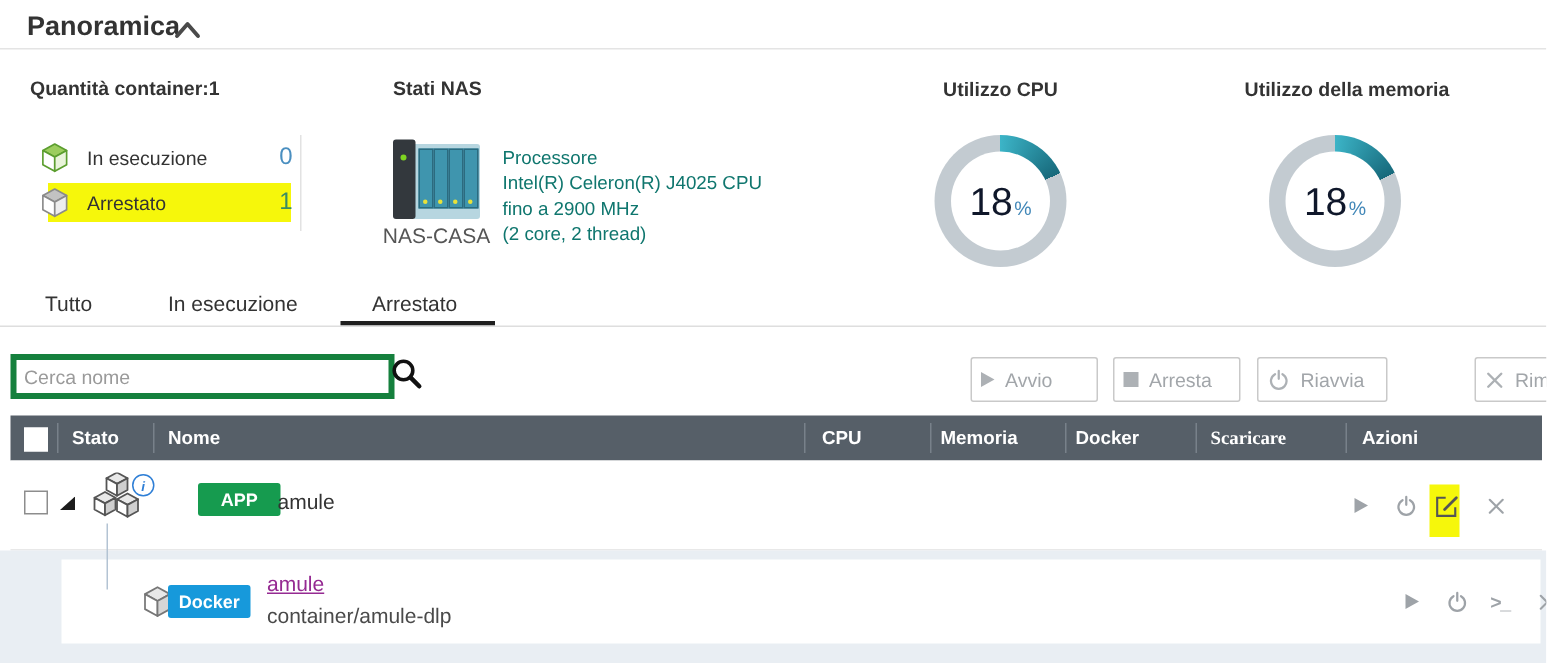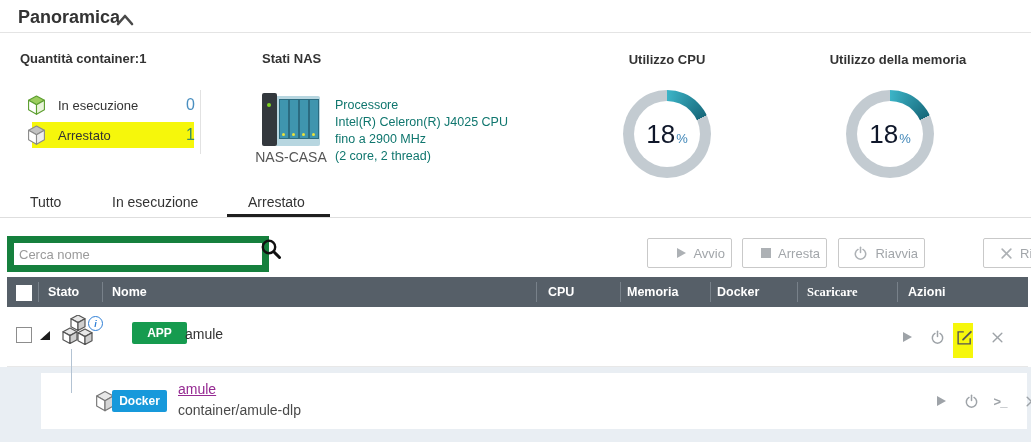--- a/index.html
+++ b/index.html
@@ -37,26 +37,26 @@
               background:#fff;display:flex;align-items:center;justify-content:center;}
   .donut-val{font-size:26px;color:#0f172a;}
   .donut-unit{font-size:13px;color:#4187b8;margin-left:1px;margin-top:8px;}
 
   
   .tab{top:194px;font-size:14px;color:#333;cursor:pointer;}
   .tab-underline{left:227px;top:214px;width:103px;height:3px;background:#1f1f1f;}
   .tabs-divider{left:0;top:217px;width:1031px;height:1px;background:#dedede;}
 
   
-  .search-input{left:7px;top:236px;width:238px;height:22px;border:7px solid #15803d;
+  .search-input{left:7px;top:236px;width:238px;height:22px;border:4px solid #15803d;
                 font-size:13px;color:#333;padding:0 5px;outline:none;font-family:"Liberation Sans",sans-serif;}
   .search-input::placeholder{color:#9a9a9a;}
   .search-btn{left:259px;top:237px;width:24px;height:24px;cursor:pointer;}
   .tbtn{position:absolute;top:238px;height:30px;background:#fff;border:1px solid #c9c9c9;border-radius:2px;
-        font-size:13px;color:#a2a6aa;display:flex;align-items:center;justify-content:flex-end;gap:7px;
+        font-size:13px;color:#a2a6aa;display:flex;align-items:center;justify-content:flex-start;gap:7px;
         font-family:"Liberation Sans",sans-serif;cursor:default;}
   .play-tri{width:0;height:0;border-left:9px solid #adb1b5;border-top:5.5px solid transparent;border-bottom:5.5px solid transparent;}
   .stop-sq{width:10px;height:10px;background:#adb1b5;}
 
   
   .thead{left:7px;top:277px;width:1021px;height:30px;background:#565f68;}
   .th{position:absolute;top:8px;font-size:12.5px;font-weight:bold;color:#fff;}
   .th-sep{position:absolute;top:5px;width:1px;height:20px;background:#78818a;}
   .hdr-cb{left:9px;top:8px;width:14px;height:14px;background:#fff;border:1px solid #fff;}
 

